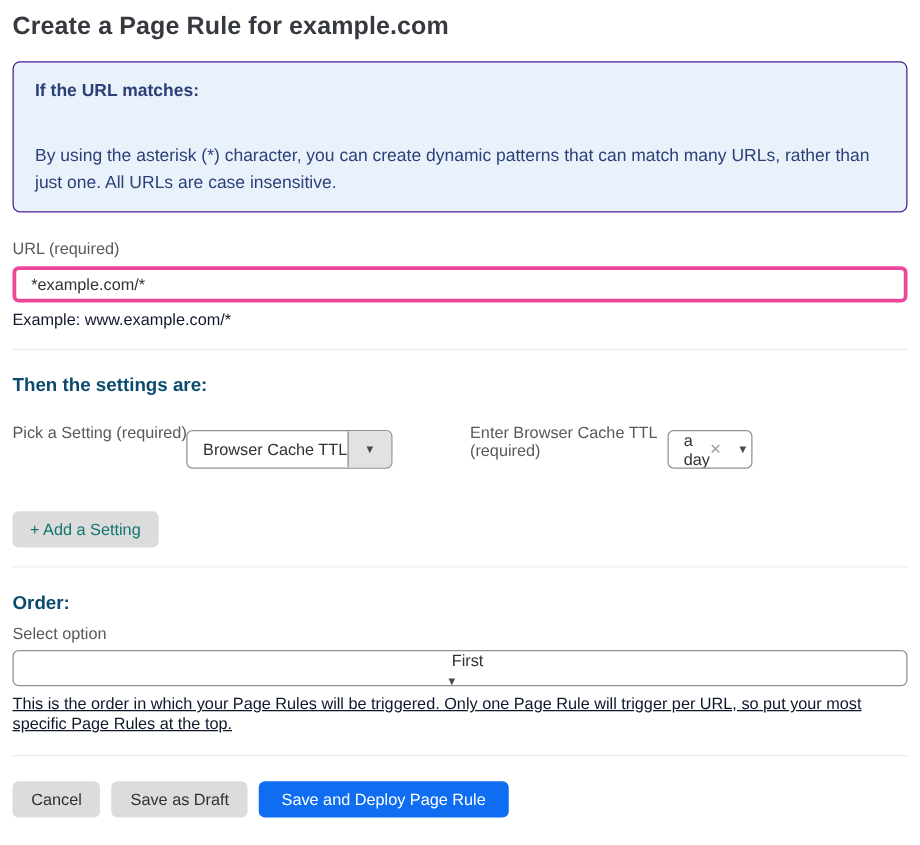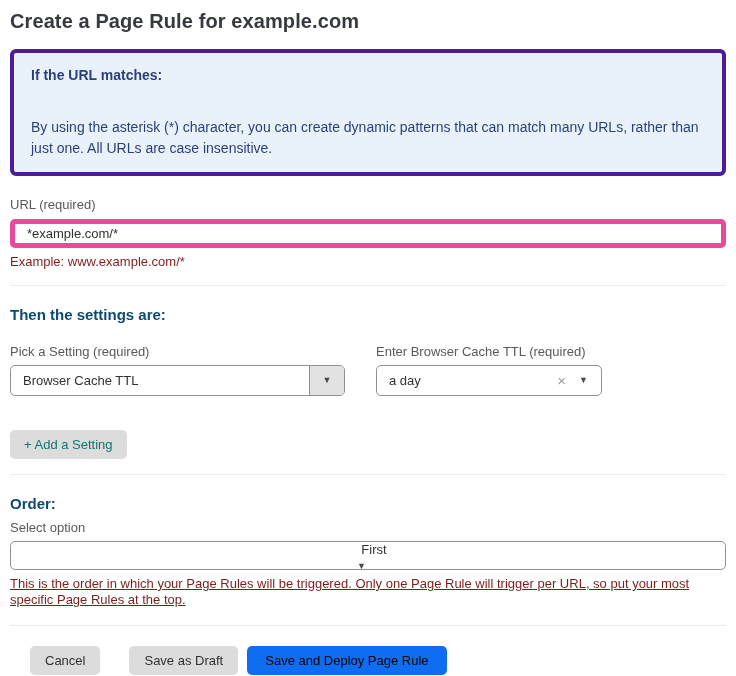--- a/index.html
+++ b/index.html
@@ -16,21 +16,21 @@
     font-size: 20px;
     line-height: 27px;
     font-weight: 700;
     color: #36393f;
     letter-spacing: 0.1px;
   }
 
   .info-box {
     margin-top: 14px;
     background: #e9f2fb;
-    border: 4px solid #4c1d95;
+    border: 1px solid #4c1d95;
     border-radius: 6px;
     padding: 12px 17px 13px 17px;
     color: #2b3f78;
     font-size: 14px;
     line-height: 21px;
   }
   .info-box .info-heading { font-weight: 700; }
   .info-box .info-body { max-width: 668px; margin-top: 31px; }
   .info-box a.info-link {
     color: #2e6bd9;
@@ -43,52 +43,52 @@
     display: block;
     font-size: 13px;
     line-height: 15px;
     color: #595959;
   }
   .url-section { margin-top: 21px; }
   .text-input {
     margin-top: 7px;
     width: 716px;
     height: 29px;
-    border: 5px solid #ec4899;
+    border: 3px solid #ec4899;
     border-radius: 5px;
     padding: 0 12px;
     font-size: 13px;
     color: #313131;
     font-family: "Liberation Sans", "DejaVu Sans", sans-serif;
     background: #ffffff;
     outline: none;
   }
   .helper-text {
     margin-top: 6px;
     font-size: 13px;
     line-height: 16px;
-    color: #7f1d1d;
+    color: #0f172a;
   }
 
   .divider {
     border: none;
     border-top: 1px solid #ececec;
     margin-top: 15px;
   }
 
   .section-heading {
     margin-top: 20px;
     font-size: 15px;
     font-weight: 700;
     color: #0c4a6e;
     line-height: 18px;
   }
 
   .settings-row { margin-top: 20px; display: flex; }
-  .setting-col { display: flex; flex-direction: column; }
+  .setting-col { display: flex; flex-direction: row; }
   .setting-col.col1 { width: 335px; }
   .setting-col.col2 { width: 226px; margin-left: 31px; }
 
   .select-control {
     margin-top: 6px;
     height: 31px;
     border: 1px solid #919191;
     border-radius: 5px;
     background: #ffffff;
     display: flex;
@@ -135,22 +135,22 @@
   .actions { margin-top: 20px; display: flex; align-items: center; }
   .btn {
     height: 29px;
     border: none;
     border-radius: 5px;
     font-size: 13px;
     font-family: "Liberation Sans", "DejaVu Sans", sans-serif;
     cursor: pointer;
     padding: 0 15px;
   }
-  .btn-gray { background: #dcdcdc; color: #313131; margin-right: 9px; margin-left: 20px; }
-  .btn-primary { background: #0f6df2; color: #000000; padding: 0 18px; text-align: center; }
+  .btn-gray { background: #dcdcdc; color: #313131; margin-right: 9px; }
+  .btn-primary { background: #0f6df2; color: #ffffff; padding: 0 18px; text-align: center; }
 </style>
 </head>
 <body>
 
 <div class="container">
 
   <h1 class="page-title">Create a Page Rule for example.com</h1>
 
   <div class="info-box">
     <div class="info-heading">If the URL matches:</div>

